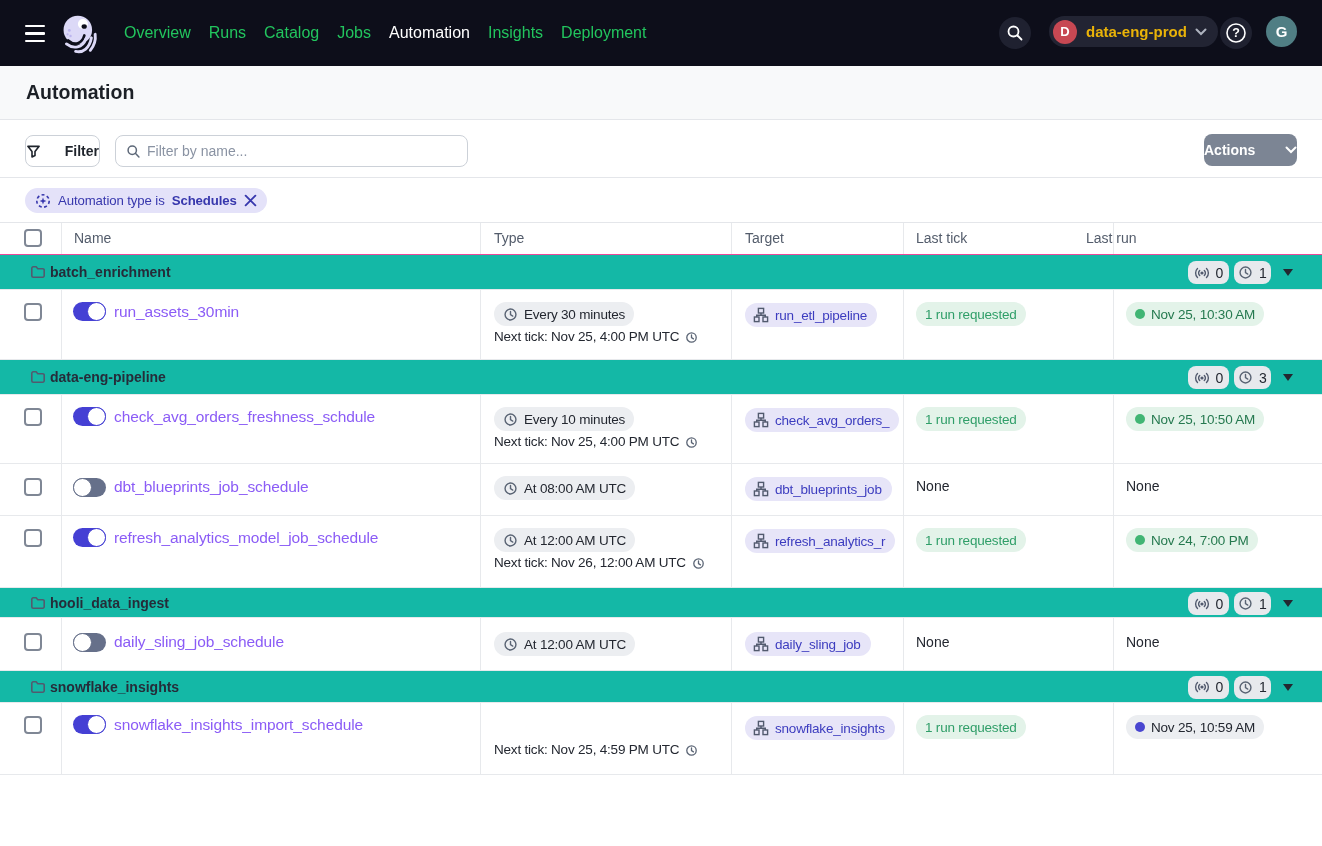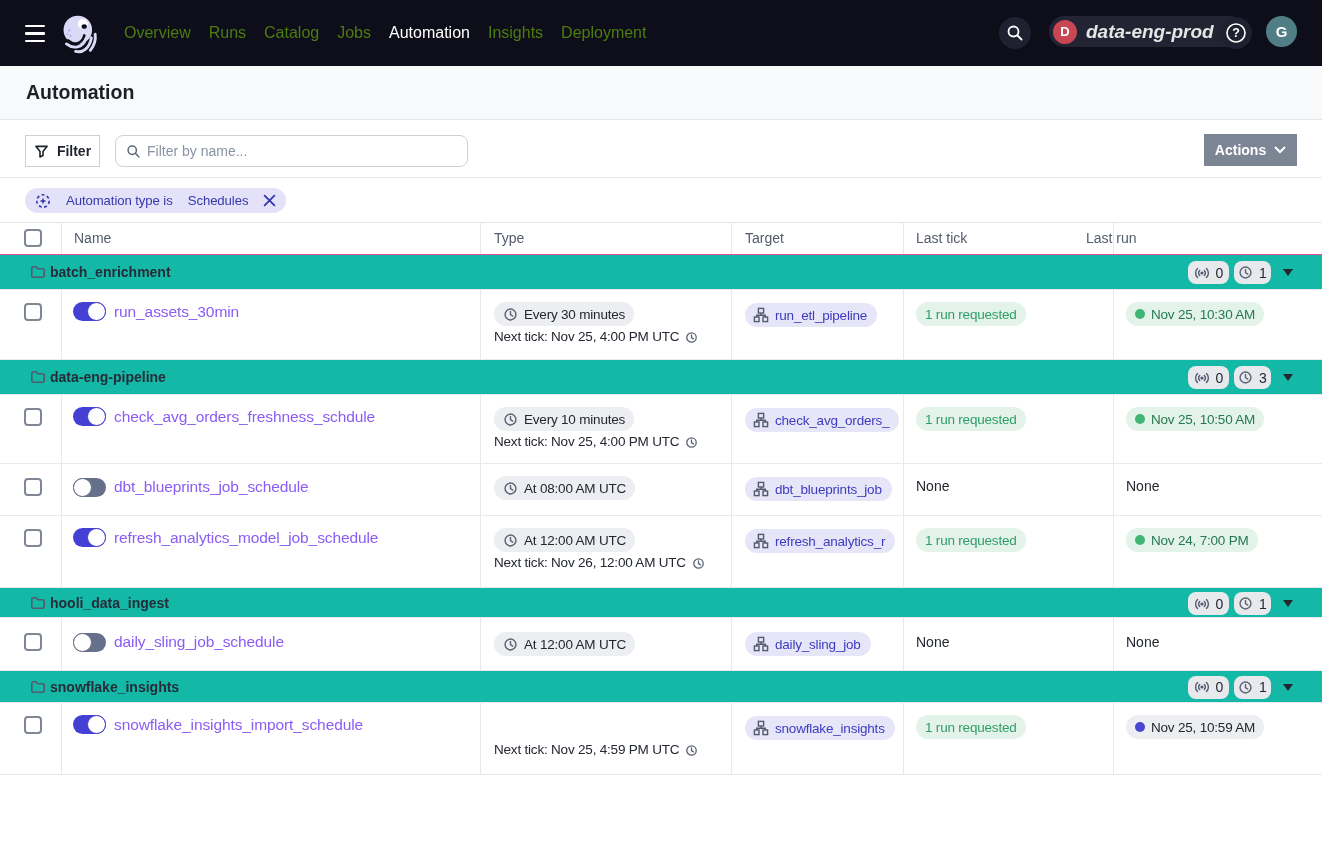--- a/index.html
+++ b/index.html
@@ -1,43 +1,43 @@
 <!DOCTYPE html>
 <html><head>
 <meta charset="utf-8">
 <style>
 * { margin:0; padding:0; box-sizing:border-box; }
 html,body { width:1322px; height:846px; background:#fff; font-family:"Liberation Sans", sans-serif; overflow:hidden; }
 .abs { position:absolute; }
 
 #nav { position:absolute; left:0; top:0; width:1322px; height:66px; background:#0d0e1a; }
 #nav .links { position:absolute; left:124px; top:0; height:66px; display:flex; align-items:center; gap:18px; }
-#nav .links a { color:#4d7c0f; font-size:16px; font-weight:400; text-decoration:none; }
+#nav .links a { color:#22c55e; font-size:16px; font-weight:400; text-decoration:none; }
 #nav .links a.on { color:#fff; }
 .burger { position:absolute; left:25px; top:24.5px; width:20px; height:18px; }
 .burger i { position:absolute; left:0; width:20px; height:2.6px; background:#fff; border-radius:1px; }
 .navcirc { position:absolute; border-radius:50%; background:#1f2130; display:flex; align-items:center; justify-content:center; }
 #envpill { position:absolute; left:1049px; top:16px; height:31px; border-radius:16px; background:#222433; display:flex; align-items:center; padding:0 11px 0 4px; }
 #envpill .d { width:24px; height:24px; border-radius:50%; background:#c74853; color:#fff; font-size:13px; font-weight:700; display:flex; align-items:center; justify-content:center; }
-#envpill .t { color:#e5e5e5; font-size:19px; font-weight:700; margin:0 8px 0 9px;font-style:italic; }
+#envpill .t { color:#eab308; font-size:15px; font-weight:700; margin:0 8px 0 9px; }
 #gav { position:absolute; left:1266px; top:16px; width:31px; height:31px; border-radius:50%; background:#507e84; color:#fff; font-size:15px; font-weight:700; display:flex; align-items:center; justify-content:center; }
 
 #phead { position:absolute; left:0; top:66px; width:1322px; height:54px; background:#f8f9fa; border-bottom:1px solid #e4e6ea; }
 #phead h1 { position:absolute; left:26px; top:0; line-height:53px; font-size:19.5px; font-weight:700; color:#1c2026; }
 
 #toolbar { position:absolute; left:0; top:121px; width:1322px; height:57px; background:#fff; border-bottom:1px solid #e4e6ea; }
-.btn { position:absolute; height:32px; border-radius:0; display:flex; align-items:center; justify-content:center; font-size:14px; font-weight:600; }
+.btn { position:absolute; height:32px; border-radius:8px; display:flex; align-items:center; justify-content:space-between; font-size:14px; font-weight:600; }
 #fbtn { left:25px; top:14px; width:75px; border:1px solid #ccd1d8; color:#1f242c; gap:8px; background:#fff; }
 #fsearch { position:absolute; left:115px; top:14px; width:353px; height:32px; border:1px solid #ccd1d8; border-radius:8px; background:#fff; display:flex; align-items:center; padding:0 10px; gap:6px; }
 #fsearch span { color:#8a93a3; font-size:14px; }
 #actions { left:1204px; top:13px; width:93px; background:#7c8594; color:#fff; gap:8px; }
 
 #chiprow { position:absolute; left:0; top:179px; width:1322px; height:44px; background:#fff; border-bottom:1px solid #e4e6ea; }
-#chip { position:absolute; left:25px; top:9px; height:25px; border-radius:13px; background:#e4e2f9; color:#3737ad; display:flex; align-items:center; padding:0 10px; font-size:13.2px; letter-spacing:-0.1px; gap:15px; }
-#chip b { font-weight:400; }
+#chip { position:absolute; left:25px; top:9px; height:25px; border-radius:13px; background:#e4e2f9; color:#3737ad; display:flex; align-items:center; padding:0 10px; font-size:13.2px; letter-spacing:-0.1px; gap:7px; }
+#chip b { font-weight:700; }
 
 #tbl { position:absolute; left:0; top:223px; width:1322px; }
 .row { position:relative; width:1322px; border-bottom:1px solid #e7e9ec; background:#fff; }
 .row.hdr { height:32px; border-bottom:1px solid #ec4899; }
 .row.grp { background:#14b8a6; }
 .cols i { position:absolute; top:0; bottom:0; width:1px; background:#e7e9ec; }
 .cols i:nth-child(1){left:61px} .cols i:nth-child(2){left:480px} .cols i:nth-child(3){left:731px} .cols i:nth-child(4){left:903px} .cols i:nth-child(5){left:1113px}
 .hlabel { position:absolute; top:0; font-size:14px; color:#535c6b; line-height:30px; }
 .cb { position:absolute; left:24px; width:18px; height:18px; border:2px solid #7f8795; border-radius:4px; background:#fff; }
 .grp .fold { position:absolute; left:30px; }

